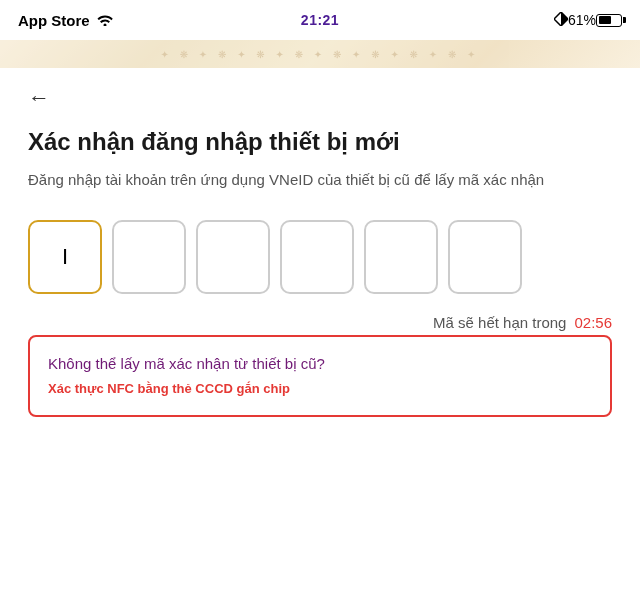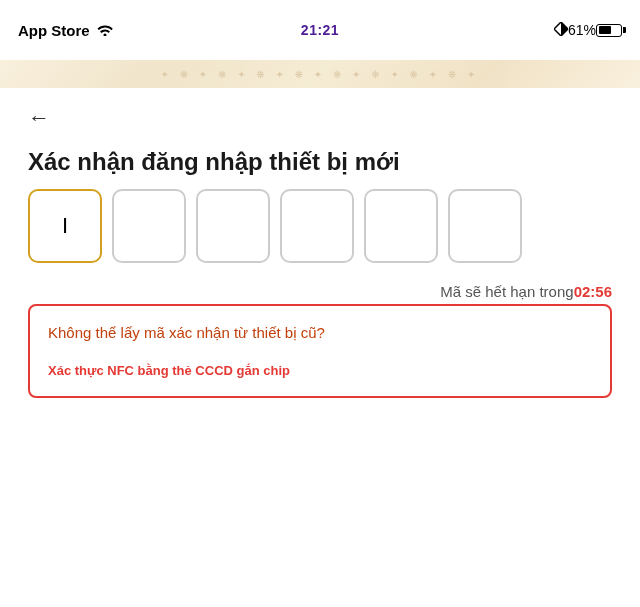--- a/index.html
+++ b/index.html
@@ -13,21 +13,21 @@
       height: 607px;
       background: #fff;
       font-family: -apple-system, 'Helvetica Neue', Arial, sans-serif;
       overflow: hidden;
       position: relative;
     }
 
     
     .status-bar {
       width: 100%;
-      height: 60px;
+      height: 40px;
       background: #fff;
       display: flex;
       align-items: center;
       justify-content: space-between;
       padding: 8px 18px;
       position: relative;
       border-radius: 22px;
     }
 
     .status-left {
@@ -175,46 +175,47 @@
     .otp-box.active {
       border-color: #d4a020;
       border-width: 2px;
     }
 
     
     .timer-row {
       display: flex;
       align-items: center;
       justify-content: flex-end;
+      gap: 8px;
     }
 
     .timer-label {
       font-size: 15px;
       color: #555;
     }
 
     .timer-value {
       font-size: 15px;
-      font-weight: 700;
+      font-weight: 400;
       color: #e53935;
     }
 
     
     .nfc-box {
       border: 2px solid #e53935;
       border-radius: 8px;
       padding: 16px 18px;
       margin-top: 4px;
     }
 
     .nfc-text-normal {
       font-size: 15px;
-      color: #c2410c;
+      color: #701a75;
       line-height: 1.5;
-      margin-bottom: 16px;
+      margin-bottom: 4px;
     }
 
     .nfc-text-highlight {
       font-size: 13px;
       color: #e53935;
       font-weight: 600;
       line-height: 1.5;
     }
   </style>
 </head>
@@ -252,20 +253,21 @@
 
 <div class="main-content">
 
   
   <div class="back-arrow">←</div>
 
   
   <div class="page-title">Xác nhận đăng nhập thiết bị mới</div>
 
   
+  <div class="page-subtitle">Đăng nhập tài khoản trên ứng dụng VNeID của thiết bị cũ để lấy mã xác nhận</div>
 
   
   <div class="otp-container">
     <div class="otp-box active">
       <span>I</span>
     </div>
     <div class="otp-box">
       <span></span>
     </div>
     <div class="otp-box">

